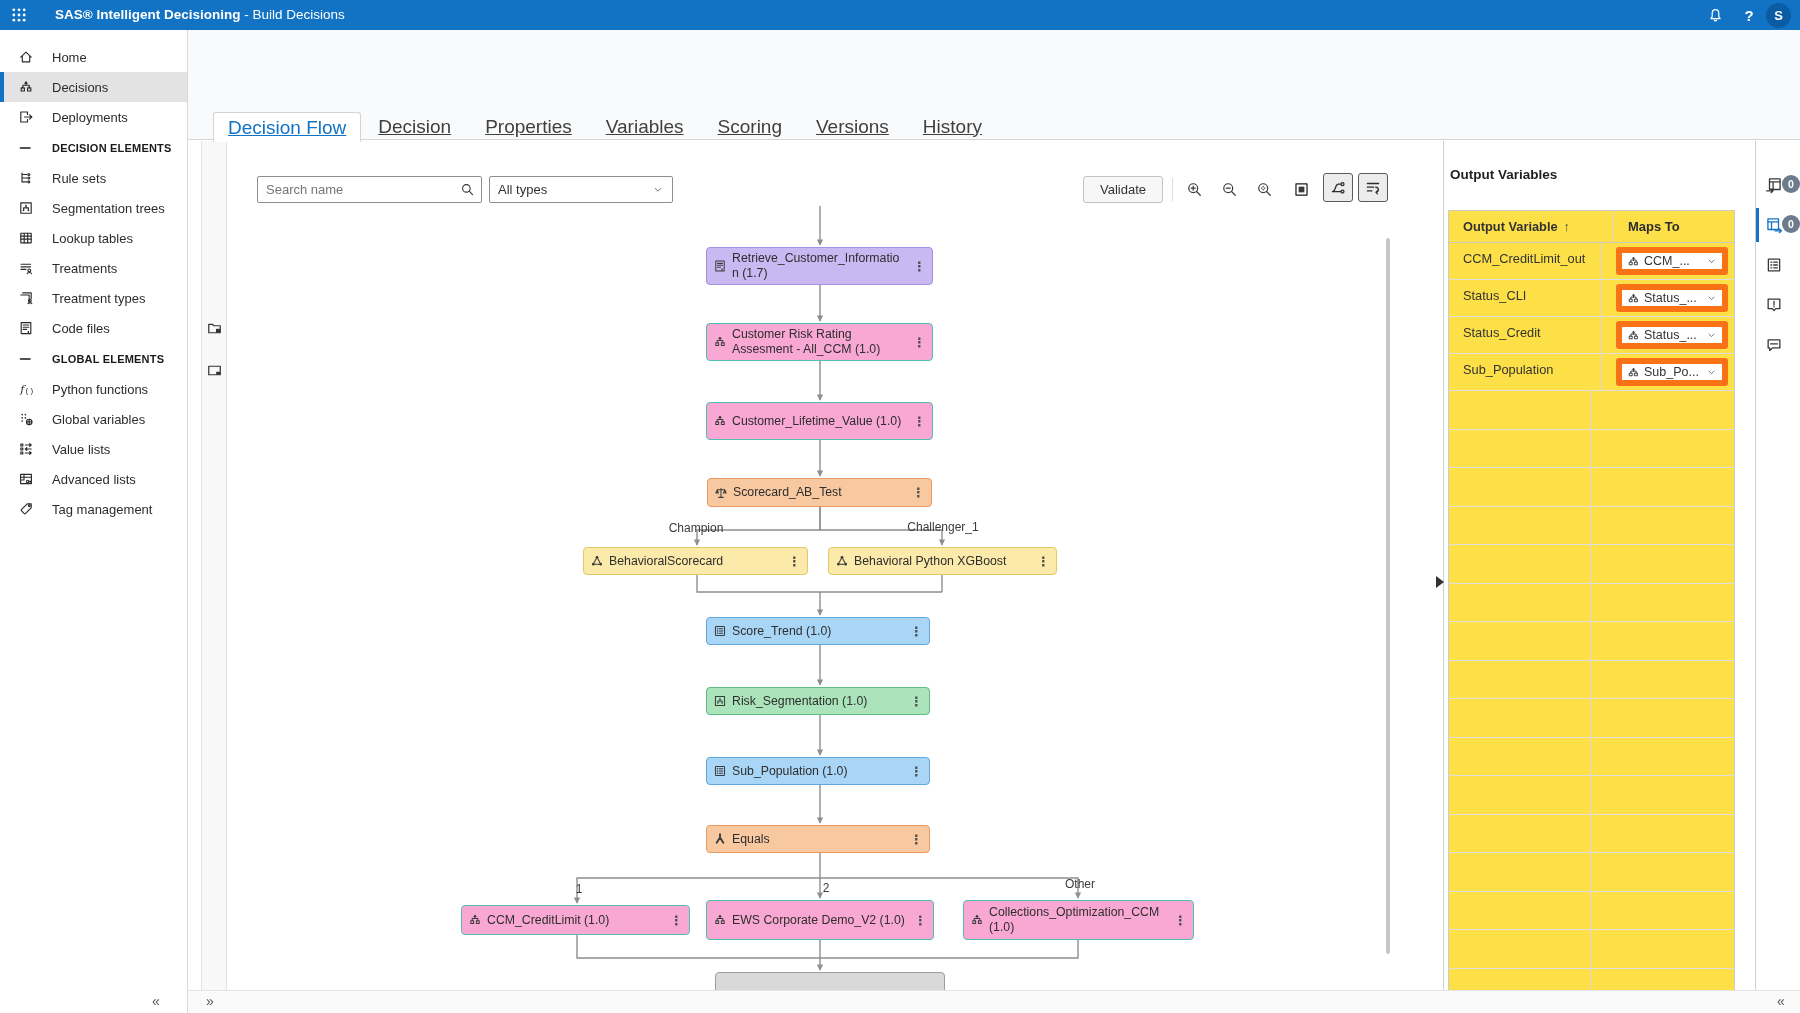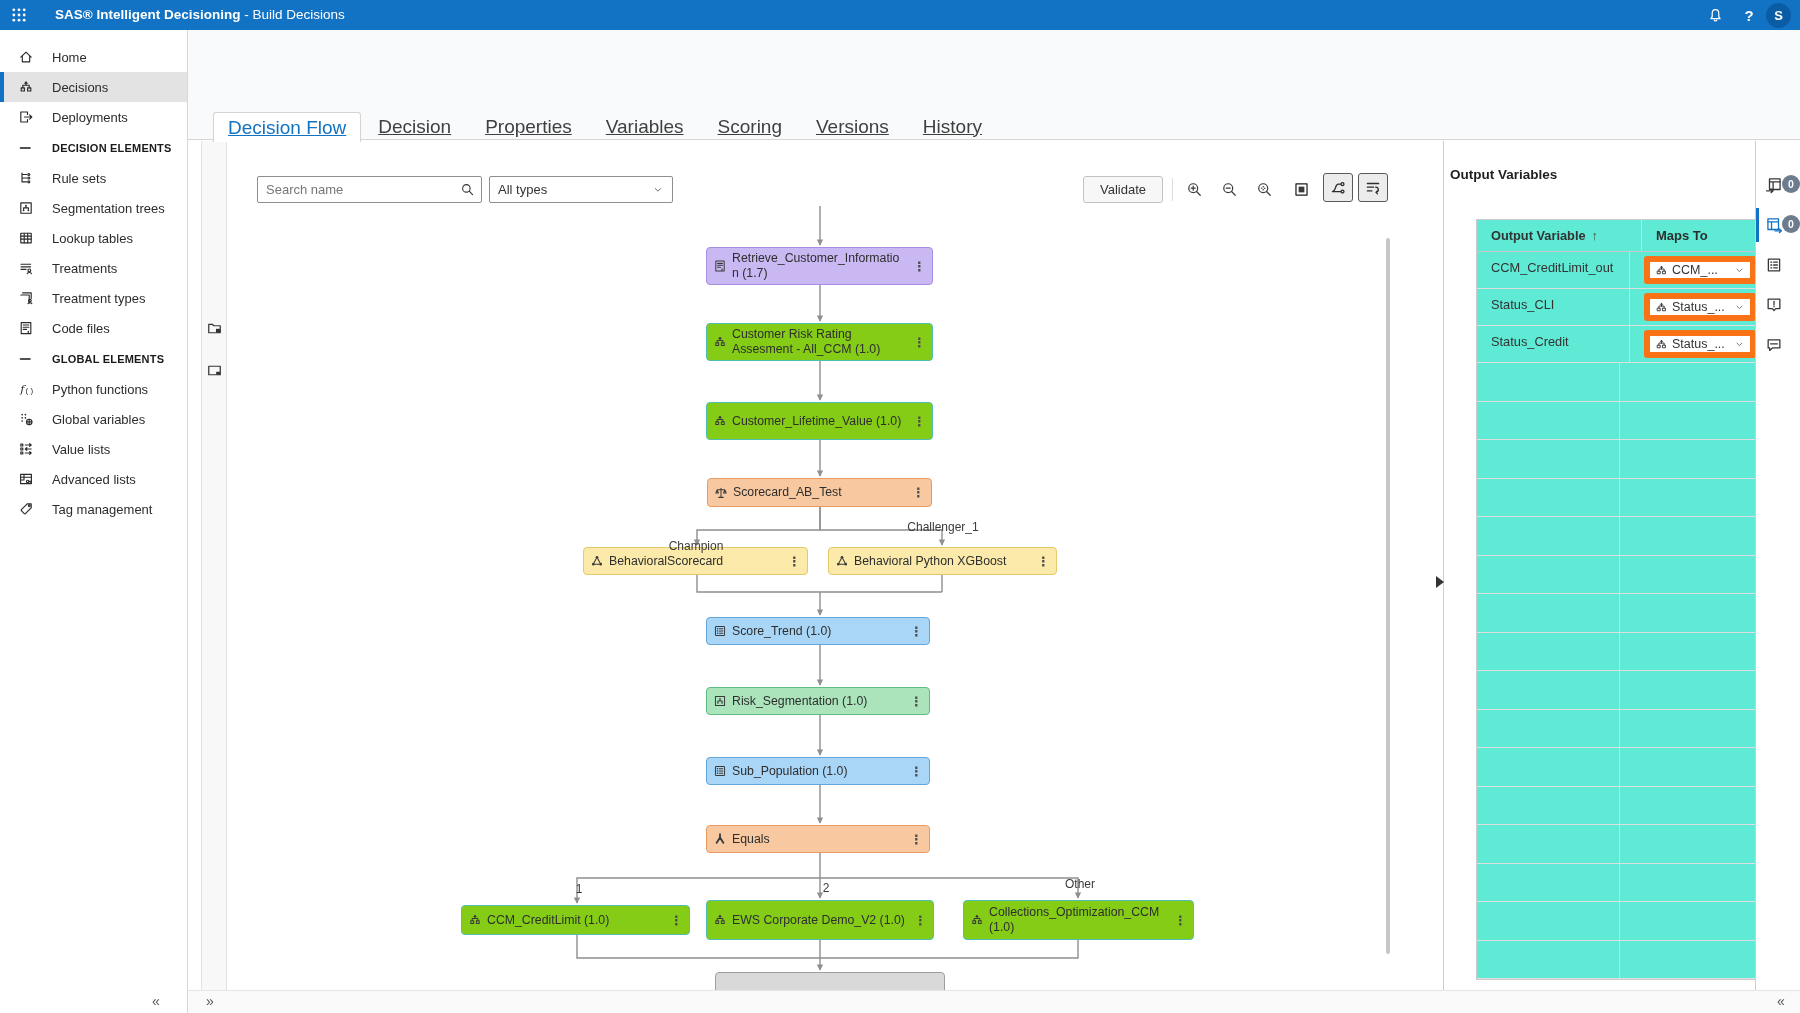--- a/index.html
+++ b/index.html
@@ -49,32 +49,32 @@
            display:flex;align-items:center;justify-content:space-between;padding:0 8px;font-size:13px;color:#333;cursor:pointer;}
   .validate{left:1083px;top:176px;width:80px;height:27px;}
   .tglbtn{border:1.5px solid #5a5a5a;background:#ececec;border-radius:3px;}
   .flowclip{left:188px;top:141px;width:1255px;height:849px;overflow:hidden;z-index:2;}
   .node{position:absolute;display:flex;align-items:center;gap:5px;padding:2px 3px 2px 6px;border:1.5px solid;
         border-radius:4px;font-size:12.3px;color:#2e2e2e;cursor:pointer;box-sizing:border-box;}
   .node .nlbl{flex:1;line-height:1.22;overflow-wrap:anywhere;}
   .node .kebab{color:#4e4e4e;font-size:13px;font-weight:bold;padding:0 3px;cursor:pointer;}
   .node .nic{flex:0 0 auto;color:#3a3a3a;}
   .n-purple{background:#c9b8f2;border-color:#a78fe3;}
-  .n-teal{background:#84cc16;border-color:#4fbfb4;}
+  .n-teal{background:#f9a8d4;border-color:#4fbfb4;}
   .n-orange{background:#f8c9a1;border-color:#e99a61;}
   .n-yellow{background:#fbeaa9;border-color:#e2c96a;}
   .n-blue{background:#a9d5f6;border-color:#62a7dc;}
   .n-green{background:#abe4bb;border-color:#5fbc83;}
   .n-gray{background:#d9d9d9;border-color:#9e9e9e;}
   .blabel{position:absolute;transform:translate(-50%,-50%);font-size:12px;color:#3b3b3b;white-space:nowrap;z-index:3;}
   .cscroll{left:1386px;top:238px;width:4px;height:716px;background:#c7c7c7;border-radius:2px;z-index:7;cursor:pointer;}
   
   .panel{left:1443px;top:141px;width:312px;height:849px;background:#fff;border-left:1px solid #cfcfcf;z-index:8;overflow:hidden;}
   .paneltitle{position:absolute;left:6px;top:26px;font-size:13.5px;font-weight:bold;color:#1f1f1f;}
-  .ptable{position:absolute;left:4px;top:78px;width:285px;border:1px solid #cccccc;background:#5eead4;margin-left:28px;}
+  .ptable{position:absolute;left:4px;top:69px;width:285px;border:1px solid #cccccc;background:#fde047;}
   .prow{display:flex;border-bottom:1px solid #dedede;align-items:stretch;}
   .phead{font-weight:bold;font-size:13px;border-bottom:1px solid #c9c9c9;}
   .pc1{width:142px;padding:8px 8px 8px 14px;font-size:12.8px;color:#333;border-right:1px solid #d8d8d8;overflow-wrap:anywhere;display:flex;align-items:flex-start;gap:4px;}
   .phead .pc1,.phead .pc2{align-items:center;display:flex;}
   .pc2{flex:1;padding:4px 6px 4px 14px;display:flex;align-items:center;}
   .dd{display:flex;align-items:center;gap:4px;border:6px solid #f97316;border-radius:3px;height:28px;width:112px;
       background:#fff;font-size:12.5px;color:#333;padding:0 5px;cursor:pointer;box-sizing:border-box;}
   .dd .ddlbl{flex:1;white-space:nowrap;overflow:hidden;}
   .panel-handle{left:1436px;top:576px;width:0;height:0;border-top:6px solid transparent;border-bottom:6px solid transparent;
                 border-left:8px solid #333;z-index:9;cursor:pointer;}
@@ -484,21 +484,21 @@
             <svg class="ic" width="14" height="14" viewBox="0 0 16 16" fill="none" stroke="#3a3a3a" stroke-width="1.15" stroke-linecap="round" stroke-linejoin="round">
               <path d="M8 3 V6.2 M8 6.2 H4.8 V8.8 M8 6.2 H11.2 V8.8 M6.8 4.2 L8 2.7 L9.2 4.2"></path>
               <rect x="3.2" y="8.8" width="3.2" height="3.2"></rect>
               <rect x="9.6" y="8.8" width="3.2" height="3.2"></rect>
             </svg>
           </span>
           <span class="nlbl">Collections_Optimization_CCM (1.0)</span>
           <span class="kebab">⋮</span>
         </div>
         <div class="node n-gray" style="left: 527px; top: 831px; width: 230px; height: 22px;"></div>
-        <div class="blabel" style="left: 508px; top: 405px; text-align: right;">Champion</div>
+        <div class="blabel" style="left: 508px; top: 387px; text-align: right;">Champion</div>
         <div class="blabel" style="left: 755px; top: 386px;">Challenger_1</div>
         <div class="blabel" style="left: 391px; top: 748px;">1</div>
         <div class="blabel" style="left: 638px; top: 747px;">2</div>
         <div class="blabel" style="left: 892px; top: 743px;">Other</div>
       </div>
   </div>
 
   <div class="abs palette">
     <div class="pal-ic" style="top:179px;" id="palicon1">
         <svg class="ic" width="17" height="17" viewBox="0 0 16 16" fill="none" stroke="#333" stroke-width="1.15" stroke-linecap="round" stroke-linejoin="round">
@@ -630,20 +630,36 @@
                   <rect x="3.2" y="8.8" width="3.2" height="3.2"></rect>
                   <rect x="9.6" y="8.8" width="3.2" height="3.2"></rect>
                 </svg>
                 <span class="ddlbl">Status_...</span>
                 <svg class="ic" width="11" height="11" viewBox="0 0 16 16" fill="none" stroke="#555" stroke-width="1.15" stroke-linecap="round" stroke-linejoin="round">
                   <path d="M4.4 6 L8 9.6 L11.6 6"></path>
                 </svg>
               </div>
             </div>
           </div>
+          <div class="prow">
+            <div class="pc1">Sub_Population</div>
+            <div class="pc2">
+              <div class="dd">
+                <svg class="ic" width="13" height="13" viewBox="0 0 16 16" fill="none" stroke="#333" stroke-width="1.15" stroke-linecap="round" stroke-linejoin="round">
+                  <path d="M8 3 V6.2 M8 6.2 H4.8 V8.8 M8 6.2 H11.2 V8.8 M6.8 4.2 L8 2.7 L9.2 4.2"></path>
+                  <rect x="3.2" y="8.8" width="3.2" height="3.2"></rect>
+                  <rect x="9.6" y="8.8" width="3.2" height="3.2"></rect>
+                </svg>
+                <span class="ddlbl">Sub_Po...</span>
+                <svg class="ic" width="11" height="11" viewBox="0 0 16 16" fill="none" stroke="#555" stroke-width="1.15" stroke-linecap="round" stroke-linejoin="round">
+                  <path d="M4.4 6 L8 9.6 L11.6 6"></path>
+                </svg>
+              </div>
+            </div>
+          </div>
           <div class="prow" style="height: 37.5px;">
             <div class="pc1" style="padding:0;"></div>
             <div class="pc2"></div>
           </div>
           <div class="prow" style="height: 37.5px;">
             <div class="pc1" style="padding:0;"></div>
             <div class="pc2"></div>
           </div>
           <div class="prow" style="height: 37.5px;">
             <div class="pc1" style="padding:0;"></div>

